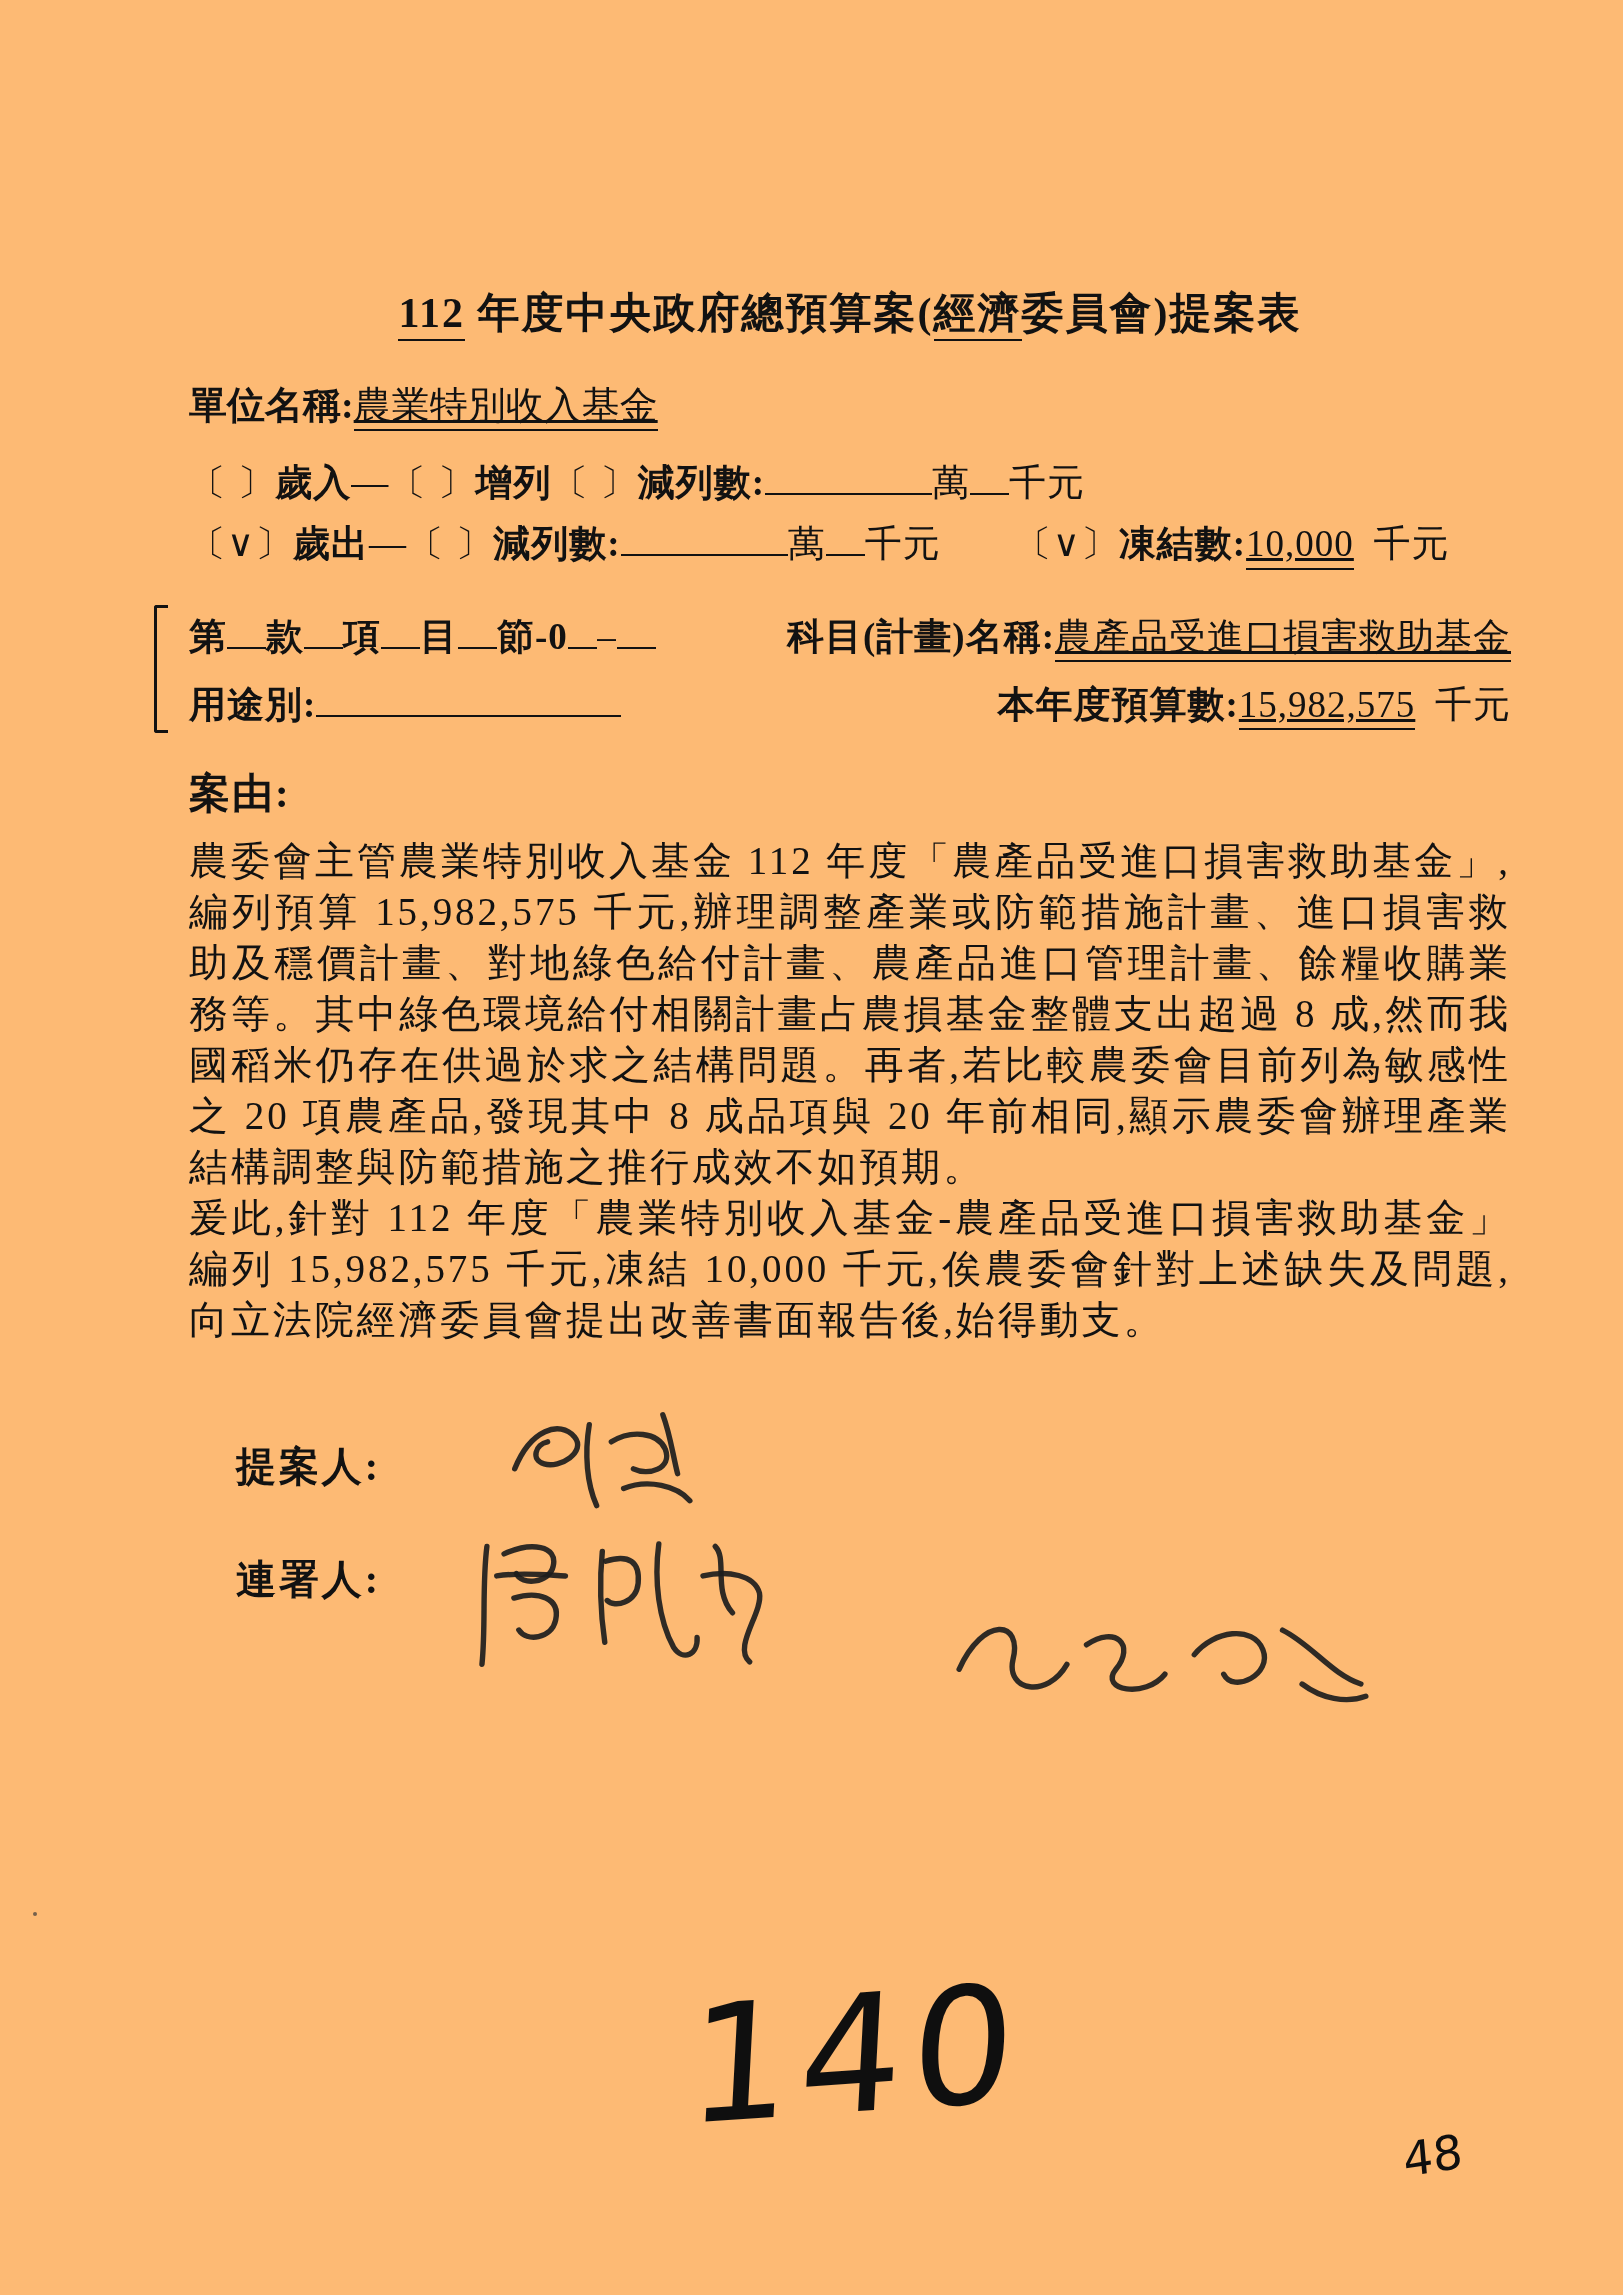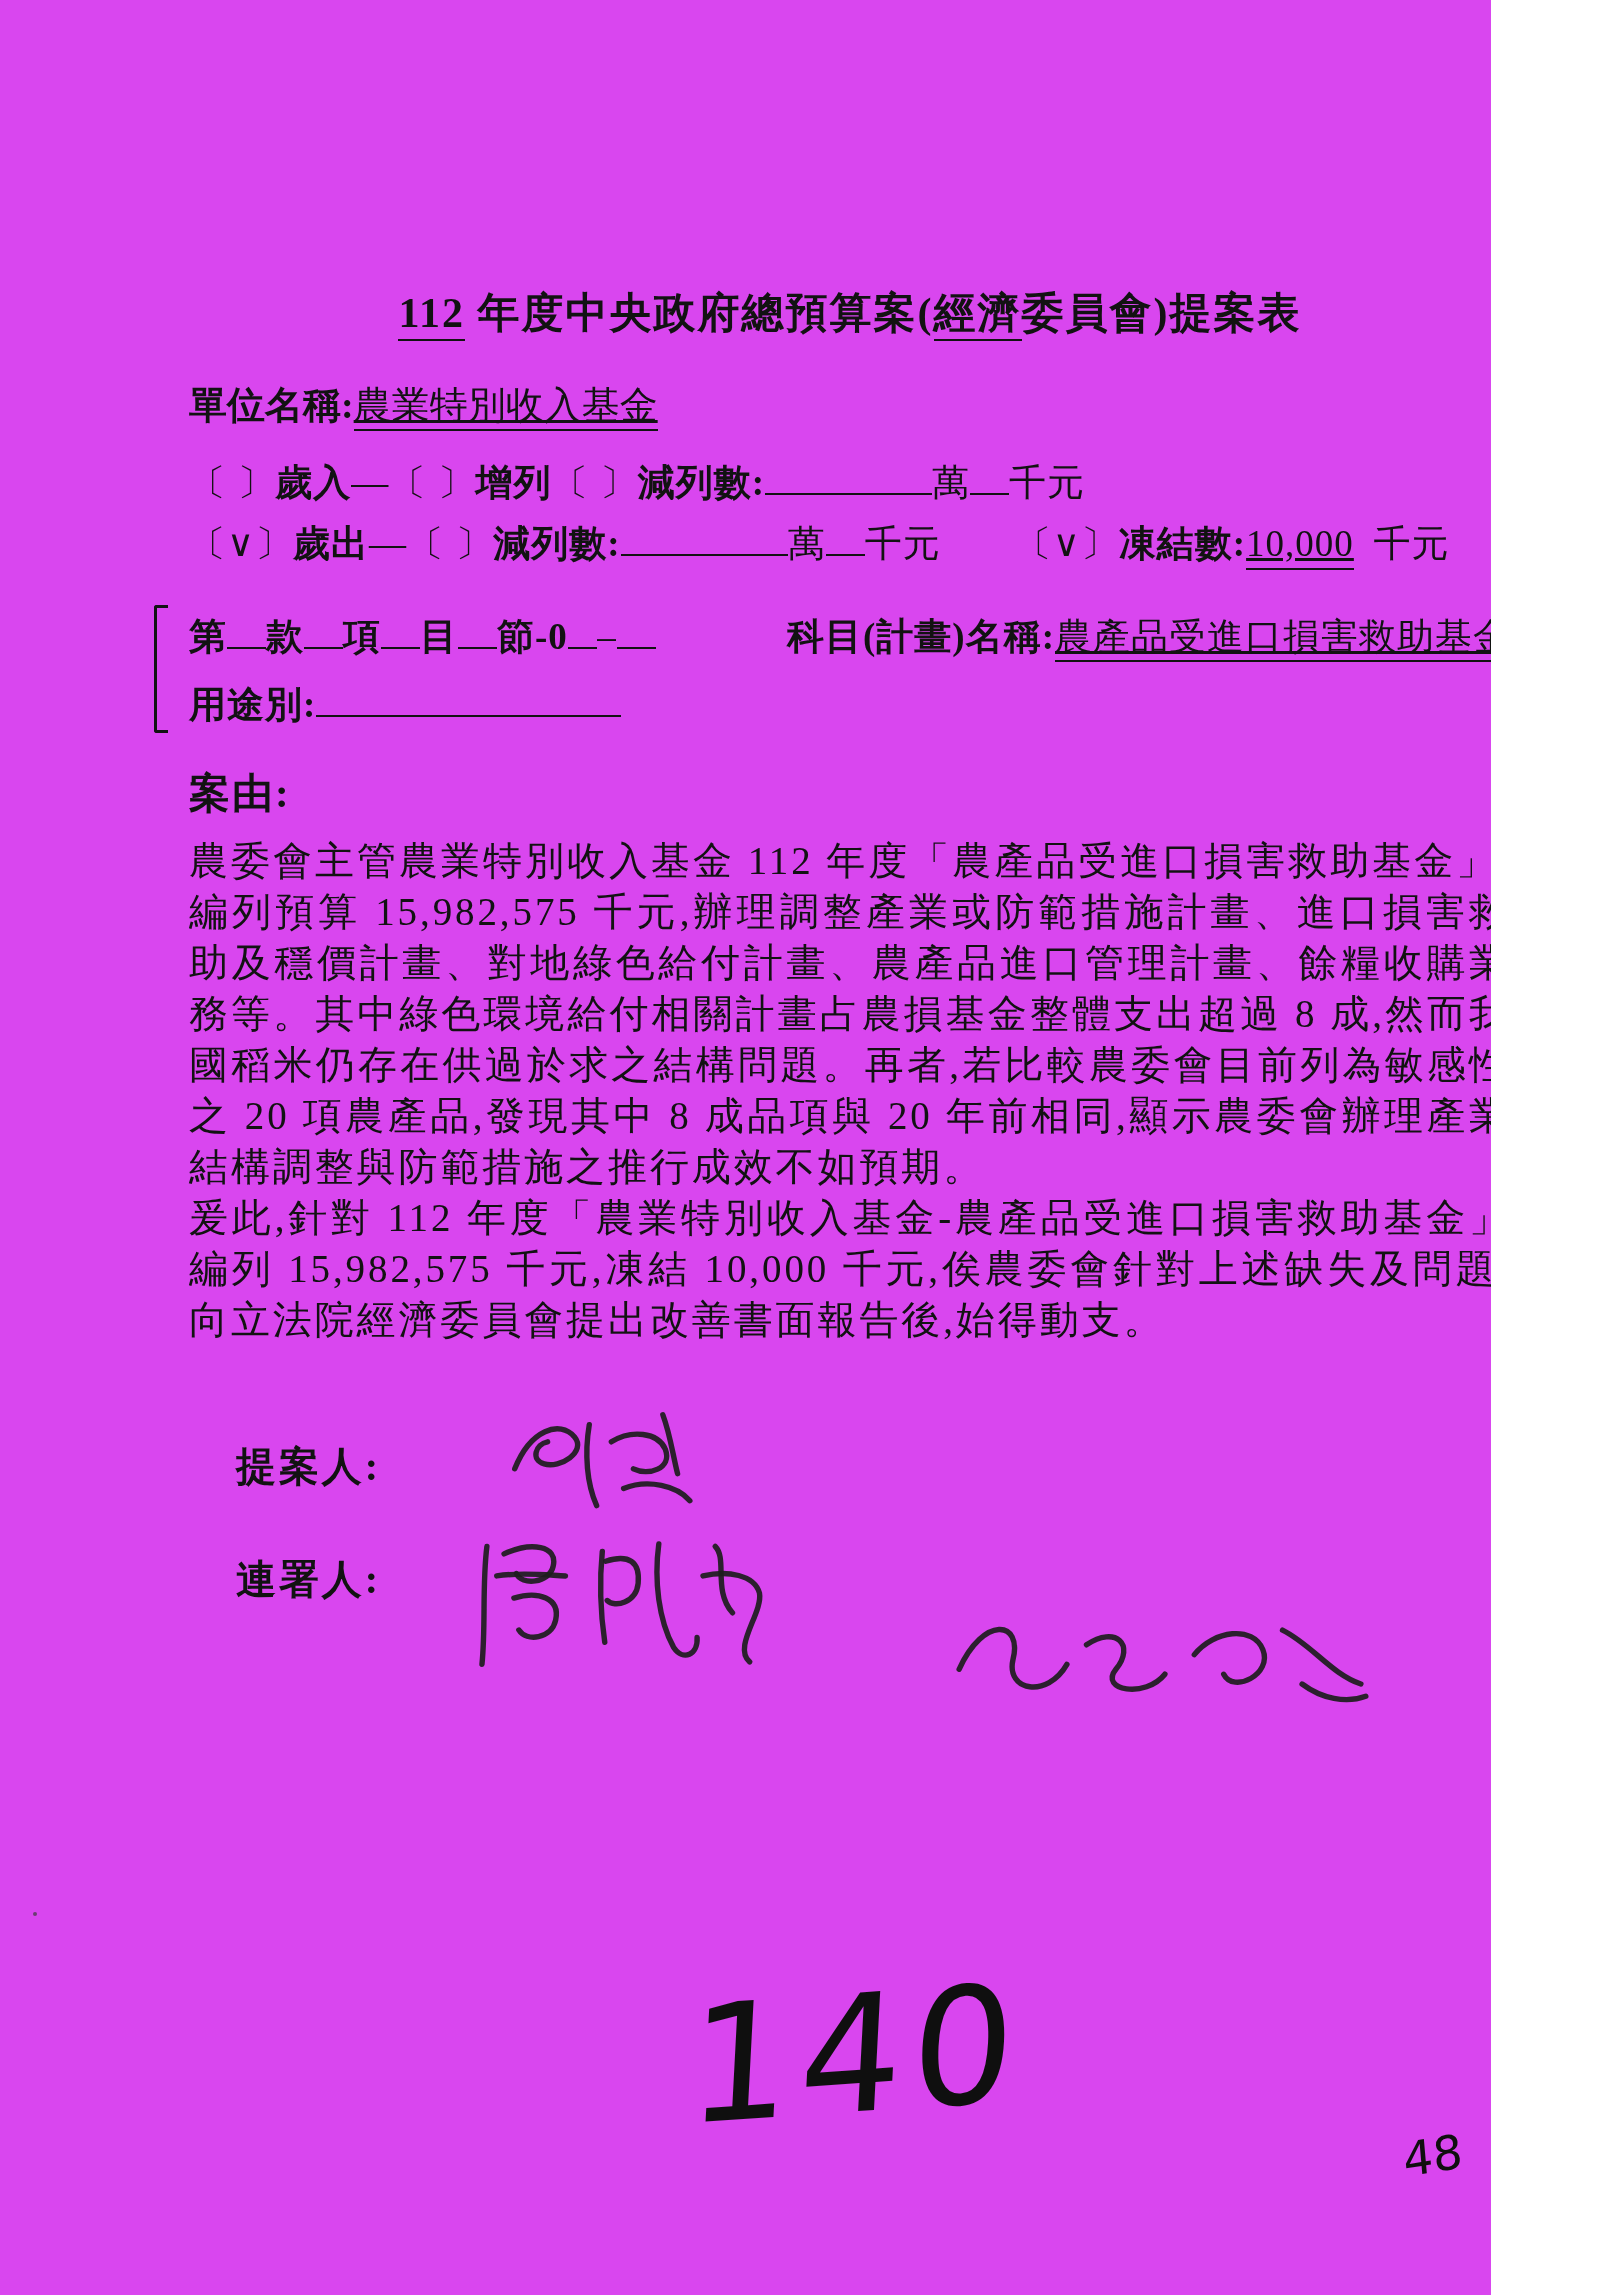--- a/index.html
+++ b/index.html
@@ -1,20 +1,20 @@
 <!DOCTYPE html>
 <html style="font-size:7.9px"><head>
 <meta charset="utf-8">
 <style>
   * { margin:0; padding:0; box-sizing:border-box; }
   html,body { background:#ffffff; }
   .page {
     position:relative;
-    width:1491px; height:2295px;
-    background:#d946ef;
+    width:1623px; height:2295px;
+    background:#fdba74;
     color:#121212;
     font-family:"Liberation Serif","DejaVu Serif",serif;
     overflow:hidden;
     padding-left:48px;
   }
   .content {
     position:absolute; left:189px; top:285px; width:1322px;
   }
   .title {
     text-align:center;
@@ -161,20 +161,21 @@
           <span class="b">節-0</span>
           <span class="blank w60"></span>
           <span>–</span>
           <span class="blank w80"></span>
         <span class="push-right"><span class="b">科目(計畫)名稱:</span><span class="valu">農產品受進口損害救助基金</span></span>
       </div>
 
       <div class="row form-row usage-row">
         <span class="b">用途別:</span>
           <span class="blank w620"></span>
+        <span class="push-right"><span class="b">本年度預算數:</span><span class="valu">15,982,575</span><span class="gap40"></span><span>千元</span></span>
       </div>
     </div>
 
     <div class="case-heading">案由:</div>
     <div class="body-text">
       <p>農委會主管農業特別收入基金 112 年度「農產品受進口損害救助基金」,編列預算 15,982,575 千元,辦理調整產業或防範措施計畫、進口損害救助及穩價計畫、對地綠色給付計畫、農產品進口管理計畫、餘糧收購業務等。其中綠色環境給付相關計畫占農損基金整體支出超過 8 成,然而我國稻米仍存在供過於求之結構問題。再者,若比較農委會目前列為敏感性之 20 項農產品,發現其中 8 成品項與 20 年前相同,顯示農委會辦理產業結構調整與防範措施之推行成效不如預期。</p>
       <p>爰此,針對 112 年度「農業特別收入基金-農產品受進口損害救助基金」編列 15,982,575 千元,凍結 10,000 千元,俟農委會針對上述缺失及問題,向立法院經濟委員會提出改善書面報告後,始得動支。</p>
     </div>
 
     <div class="sign-area">

